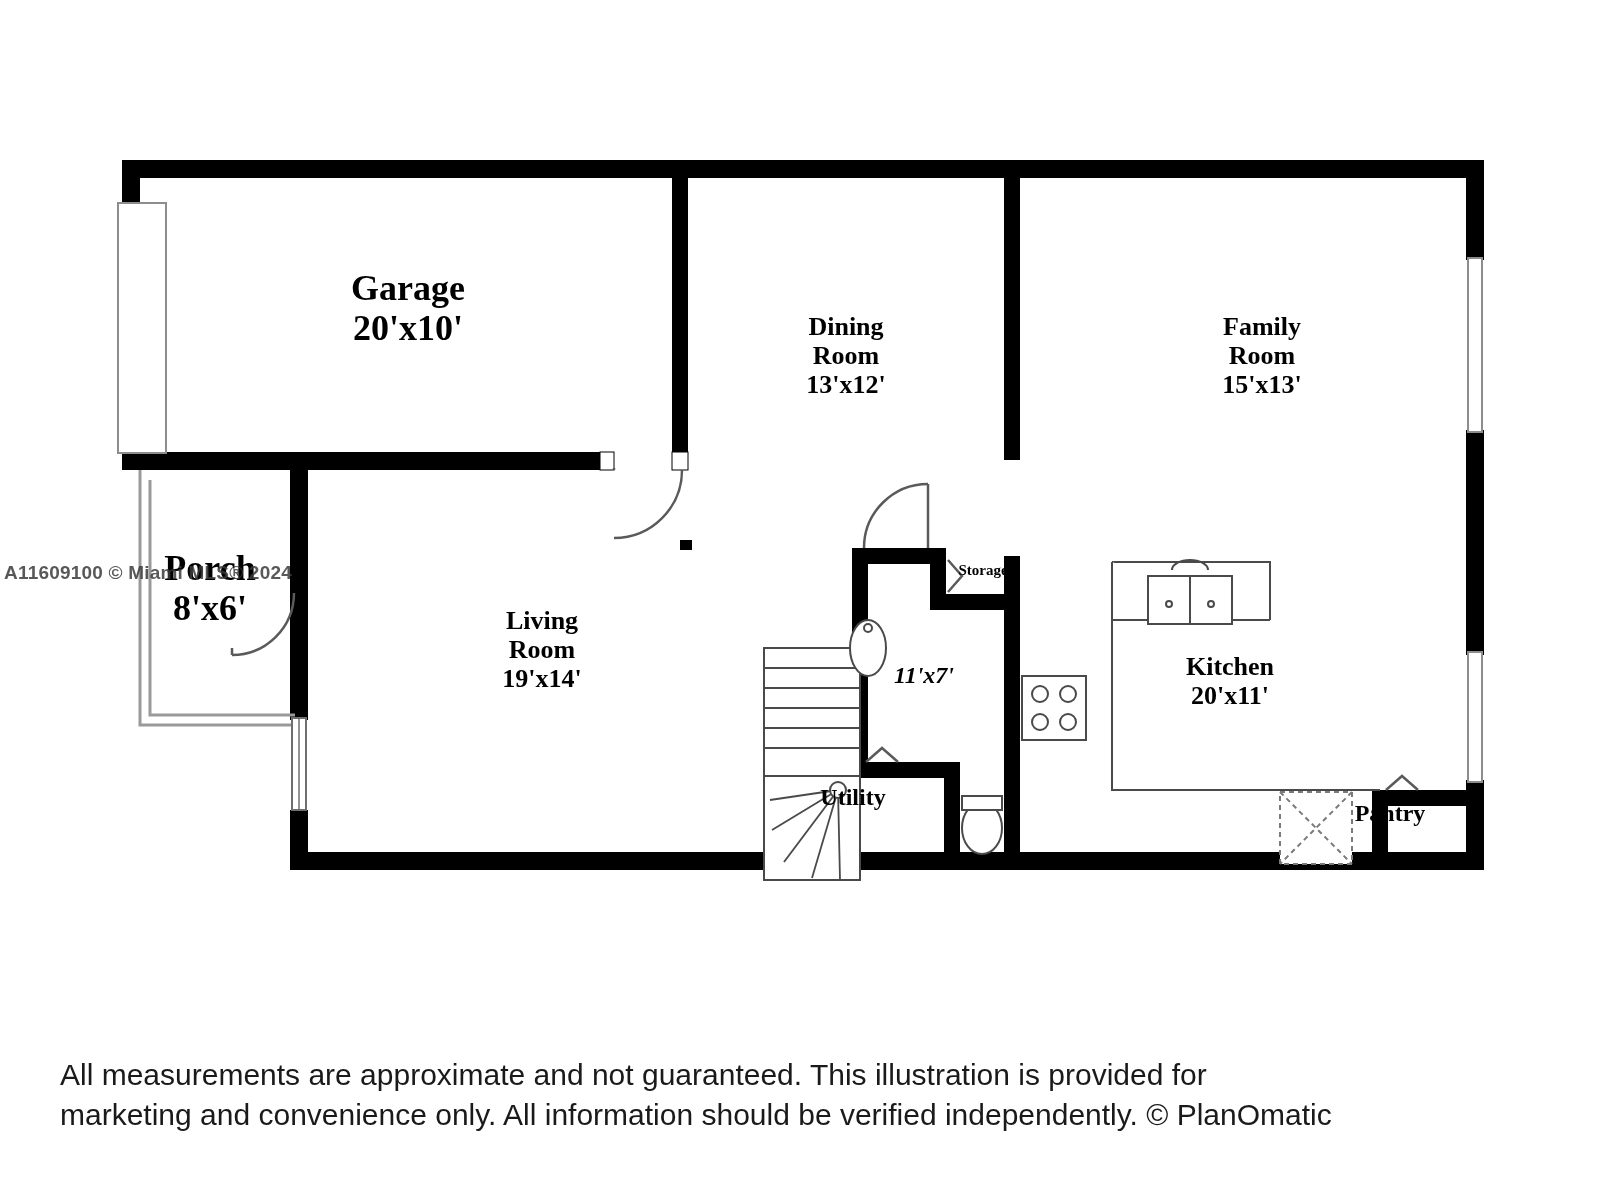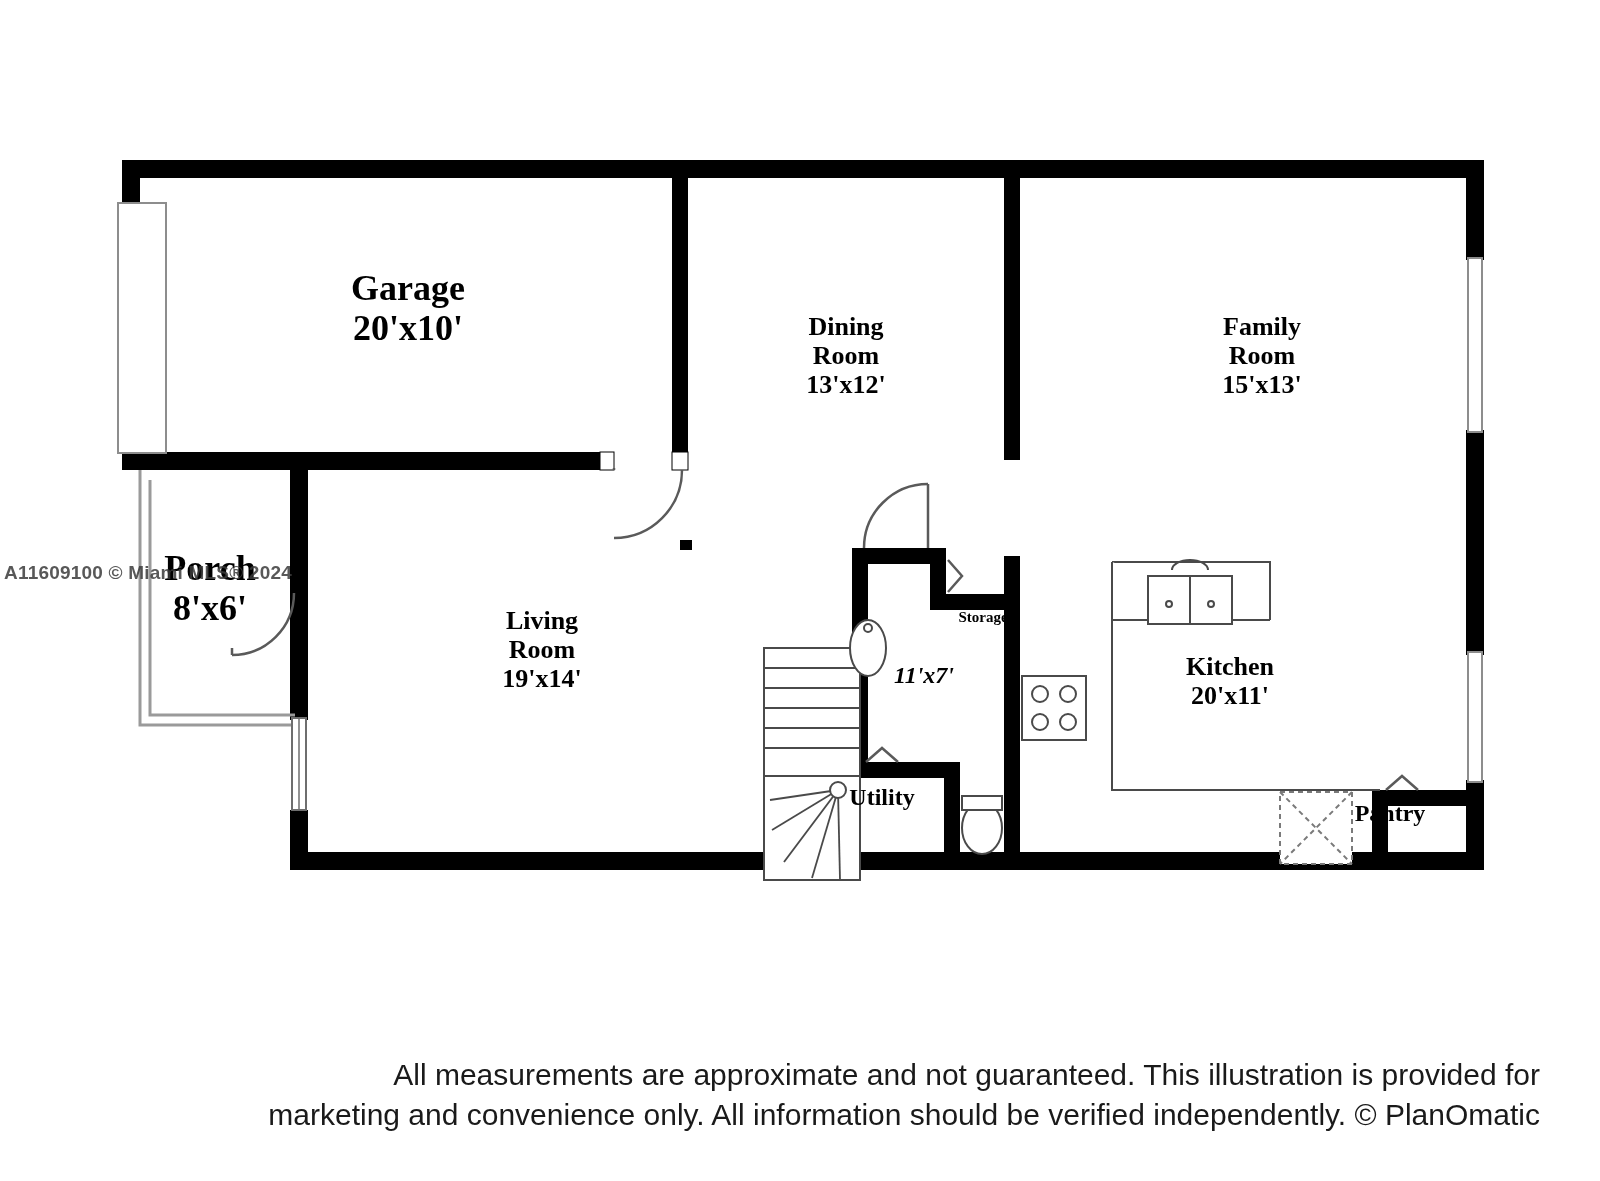--- a/index.html
+++ b/index.html
@@ -44,21 +44,21 @@
     color: #3b3b3b;
     opacity: 0.85;
     letter-spacing: 0.2px;
     font-weight: bold;
   }
   .disclaimer {
     position: absolute;
     left: 0;
     top: 1055px;
     width: 1600px;
-    text-align: right;
+    text-align: left;
     font-family: "Liberation Sans", sans-serif;
     font-size: 30px;
     color: #1a1a1a;
     line-height: 1.33;
   }
   .disclaimer div { padding: 0 60px; }
 </style>
 </head>
 <body>
 
@@ -216,23 +216,23 @@
 <div class="room-label rl-mid" style="left:1164px; top:312px; width:196px;">Family
 Room
 15'x13'</div>
 <div class="room-label rl-big" style="left:120px; top:548px; width:180px;">Porch
 8'x6'</div>
 <div class="room-label rl-mid" style="left:444px; top:606px; width:196px;">Living
 Room
 19'x14'</div>
 <div class="room-label rl-mid" style="left:1132px; top:652px; width:196px;">Kitchen
 20'x11'</div>
-<div class="room-label rl-tiny" style="left:938px; top:562px; width:90px;margin-top:47px;">Storage</div>
+<div class="room-label rl-tiny" style="left:938px; top:562px; width:90px;">Storage</div>
 <div class="room-label rl-small" style="left:872px; top:662px; width:104px;font-style:italic;">11'x7'</div>
-<div class="room-label rl-small" style="left:822px; top:784px; width:120px;text-align:center;">Utility</div>
+<div class="room-label rl-small" style="left:793px; top:784px; width:120px;text-align:center;">Utility</div>
 <div class="room-label rl-small" style="left:1330px; top:800px; width:120px;">Pantry</div>
 
 <div class="watermark">A11609100 © Miami MLS® 2024</div>
 
 <div class="disclaimer">
   <div>All measurements are approximate and not guaranteed. This illustration is provided for</div>
   <div>marketing and convenience only. All information should be verified independently. © PlanOmatic</div>
 </div>
 
 </body></html>

